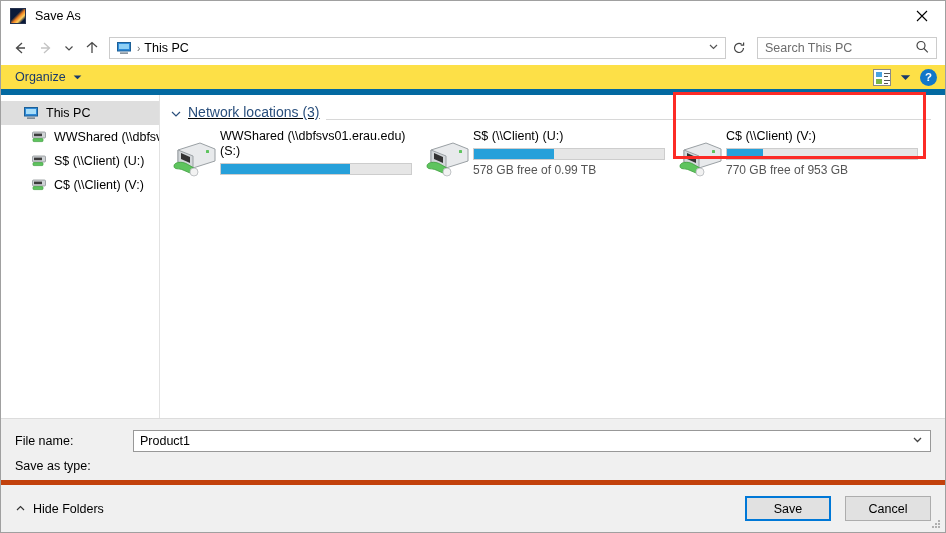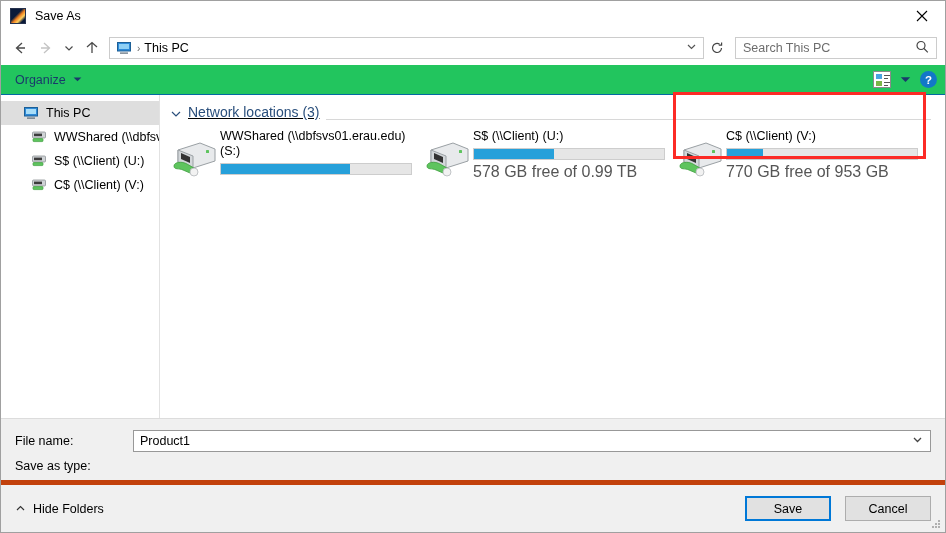--- a/index.html
+++ b/index.html
@@ -106,21 +106,21 @@
     right: 6px; top: 50%;
     transform: translateY(-50%);
   }
   .refresh-btn {
     width: 24px; height: 22px;
     margin-left: 1px;
     display: flex; align-items: center; justify-content: center;
     flex: 0 0 auto;
   }
   .searchbox {
-    width: 202px;
+    width: 180px;
     height: 22px;
     margin-left: 6px;
     border: 1px solid #cccccc;
     background: #fff;
     display: flex;
     align-items: center;
     box-sizing: border-box;
     flex: 0 0 auto;
     position: relative;
   }
@@ -131,22 +131,22 @@
   }
   .search-icon {
     position: absolute;
     right: 7px; top: 50%;
     transform: translateY(-50%);
   }
 
   
   .toolbar {
     height: 30px;
-    background: #22c55e;
-    border-bottom: 1px solid #0369a1;
+    background: #fde047;
+    border-bottom: 6px solid #0369a1;
     display: flex;
     align-items: center;
     flex: 0 0 auto;
     padding: 0 8px 0 14px;
     box-sizing: border-box;
   }
   .organize {
     font-size: 12.5px;
     color: #1a3a6b;
     display: flex;
@@ -274,21 +274,21 @@
     background: #e6e6e6;
     border: 1px solid #cdcdcd;
     box-sizing: border-box;
     margin-top: 4px;
   }
   .bar-fill {
     height: 100%;
     background: #26a0da;
   }
   .tile-free {
-    font-size: 16px;
+    font-size: 12px;
     color: #555555;
     margin-top: 3px;
   }
 
   
   .annotation-box {
     position: absolute;
     border: 3px solid #fc2b26;
     box-sizing: border-box;
     pointer-events: none;

